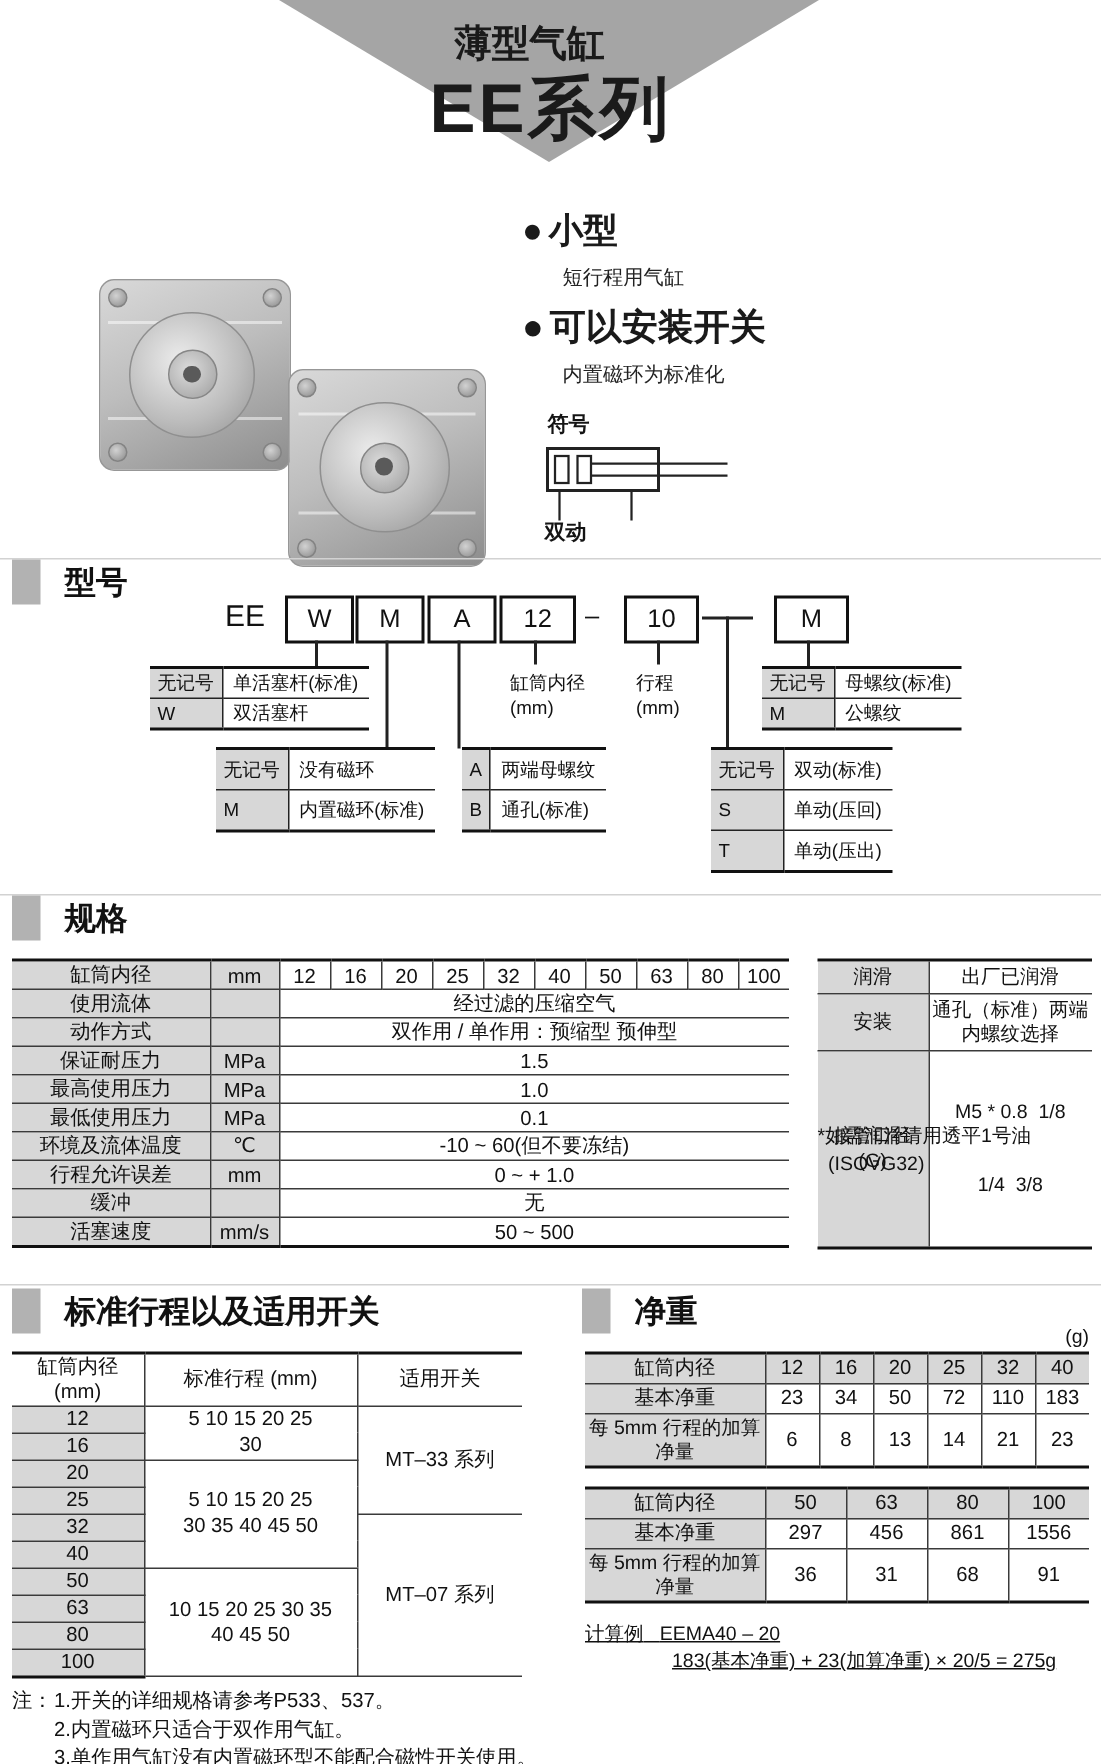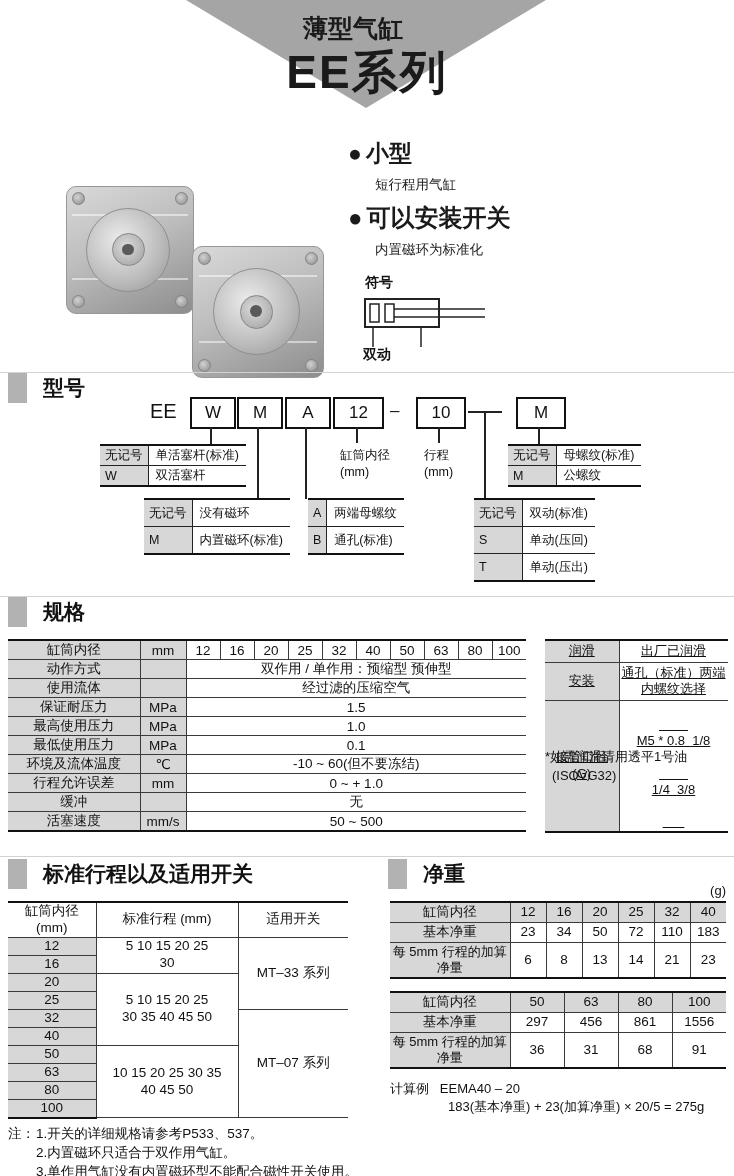--- a/index.html
+++ b/index.html
@@ -62,21 +62,21 @@
   .spec-table{position:absolute;left:8px;top:639px;border-collapse:collapse;table-layout:fixed;
               font-size:13.5px;text-align:center;color:#111;}
   .spec-table td{border:1px solid #3a3a3a;height:17px;padding:0;white-space:nowrap;overflow:hidden;}
   .spec-table tr:first-child td{border-top:2px solid #111;}
   .spec-table tr:last-child td{border-bottom:2px solid #111;}
   .spec-table td:first-child{border-left:none;}
   .spec-table td:last-child{border-right:none;}
   .spec-table td.lbl,.spec-table td.unit{background:#d7d7d7;}
 
   .side-table{position:absolute;left:545px;top:639px;border-collapse:collapse;table-layout:fixed;
-              font-size:13px;text-align:center;color:#111;text-decoration:underline;}
+              font-size:13px;text-align:center;color:#111;}
   .side-table td{border:1px solid #3a3a3a;padding:0 2px;white-space:nowrap;overflow:hidden;line-height:1.25;}
   .side-table tr:first-child td{border-top:2px solid #111;}
   .side-table tr:last-child td{border-bottom:2px solid #111;}
   .side-table td:first-child{border-left:none;background:#d7d7d7;}
   .side-table td:last-child{border-right:none;}
   .side-note{position:absolute;font-size:13px;color:#111;}
 
   
   .stroke-table{position:absolute;left:8px;top:901px;border-collapse:collapse;table-layout:fixed;
                 font-size:13.5px;text-align:center;color:#111;}
@@ -91,21 +91,21 @@
   
   .wt{position:absolute;border-collapse:collapse;table-layout:fixed;font-size:13.5px;
       text-align:center;color:#111;}
   .wt td{border:1px solid #3a3a3a;height:19px;padding:0;line-height:1.2;}
   .wt tr:first-child td{border-top:2px solid #111;background:#d7d7d7;}
   .wt tr:last-child td{border-bottom:2px solid #111;}
   .wt td:first-child{border-left:none;background:#d7d7d7;}
   .wt td:last-child{border-right:none;}
   .wt td.addlbl{height:34px;font-size:13px;}
   .wt-unit{position:absolute;font-size:13px;color:#111;}
-  .wt-ex{position:absolute;font-size:13px;color:#111;line-height:18px;}
+  .wt-ex{position:absolute;font-size:13px;color:#111;line-height:18px;text-decoration:underline;}
 
   
   .notes{position:absolute;left:8px;top:1124px;font-size:13.5px;line-height:19px;color:#111;}
   .notes .row{display:flex;}
   .notes .pre{width:28px;}
 </style>
 </head>
 <body>
 
 <div class="page">
@@ -288,28 +288,28 @@
       <td>20</td>
       <td>25</td>
       <td>32</td>
       <td>40</td>
       <td>50</td>
       <td>63</td>
       <td>80</td>
       <td>100</td>
     </tr>
     <tr>
+          <td class="lbl">使用流体</td>
+        <td class="unit"></td>
+        <td colspan="10">经过滤的压缩空气</td>
+        </tr>
+    <tr>
           <td class="lbl">动作方式</td>
         <td class="unit"></td>
         <td colspan="10">双作用 / 单作用：预缩型 预伸型</td>
-        </tr>
-    <tr>
-          <td class="lbl">使用流体</td>
-        <td class="unit"></td>
-        <td colspan="10">经过滤的压缩空气</td>
         </tr>
     <tr>
           <td class="lbl">保证耐压力</td>
         <td class="unit">MPa</td>
         <td colspan="10">1.5</td>
         </tr>
     <tr>
           <td class="lbl">最高使用压力</td>
         <td class="unit">MPa</td>
         <td colspan="10">1.0</td>

